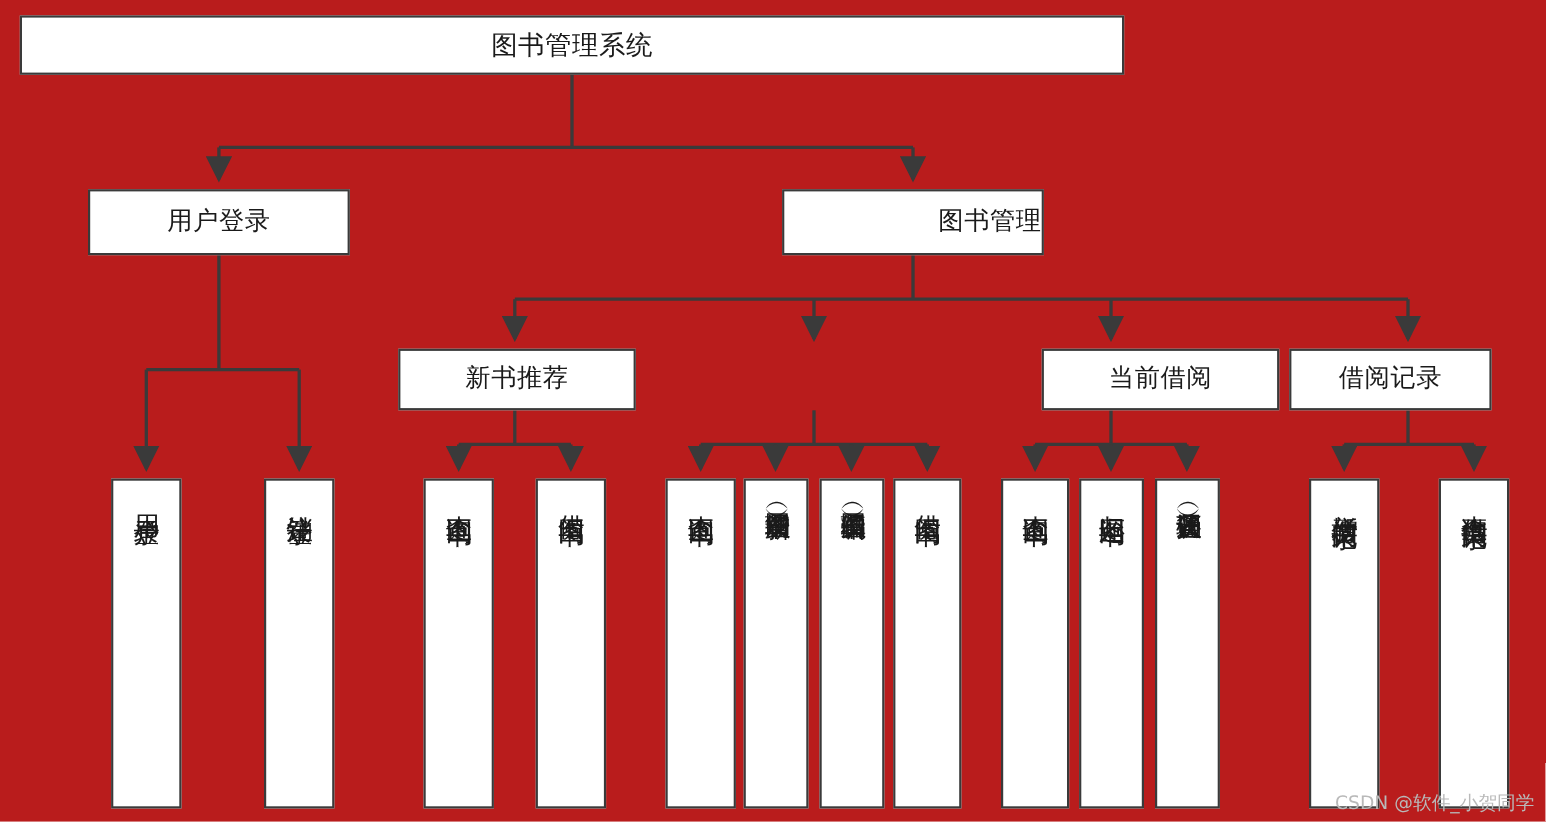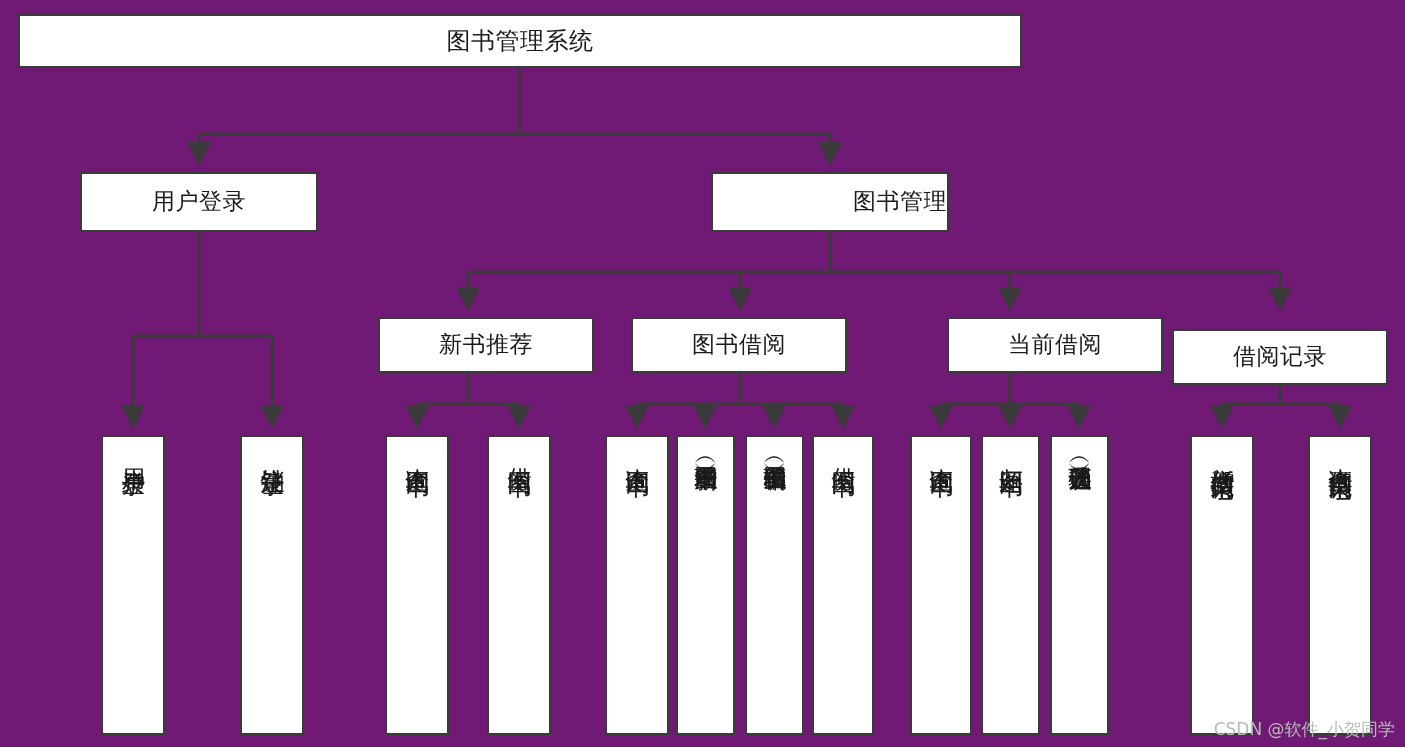--- a/index.html
+++ b/index.html
@@ -8,21 +8,21 @@
     padding: 0;
     background: #ffffff;
   }
   body {
     font-family: "DejaVu Sans", "Liberation Sans", sans-serif;
   }
   #canvas {
     position: relative;
     width: 1405px;
     height: 747px;
-    background: #701a75;
+    background: #b91c1c;
     overflow: hidden;
   }
   #edges {
     position: absolute;
     left: 0;
     top: 0;
     width: 1405px;
     height: 747px;
     pointer-events: none;
   }
@@ -137,30 +137,27 @@
     <span class="node-label">图书管理系统</span>
   </div>
 
   <div class="node horizontal" style="left:80px; top:172px; width:238px; height:60px;">
     <span class="node-label">用户登录</span>
   </div>
   <div class="node horizontal" style="left:711px; top:172px; width:238px; height:60px;justify-content:flex-end;">
     <span class="node-label">图书管理</span>
   </div>
 
-  <div class="node horizontal" style="left:362px; top:317px; width:216px; height:56px;margin-left:16px;">
+  <div class="node horizontal" style="left:362px; top:317px; width:216px; height:56px;">
     <span class="node-label">新书推荐</span>
-  </div>
-  <div class="node horizontal" style="left:631px; top:317px; width:216px; height:56px;">
-    <span class="node-label">图书借阅</span>
   </div>
   <div class="node horizontal" style="left:947px; top:317px; width:216px; height:56px;">
     <span class="node-label">当前借阅</span>
   </div>
-  <div class="node horizontal" style="left:1172px; top:329px; width:216px; height:56px;">
+  <div class="node horizontal" style="left:1172px; top:317px; width:184px; height:56px;">
     <span class="node-label">借阅记录</span>
   </div>
 
   <div class="node vertical" style="left:101px; top:435px; width:64px; height:300px;">
     <span class="node-label">用户登录</span>
   </div>
   <div class="node vertical" style="left:240px; top:435px; width:64px; height:300px;">
     <span class="node-label">注销登录</span>
   </div>
 

